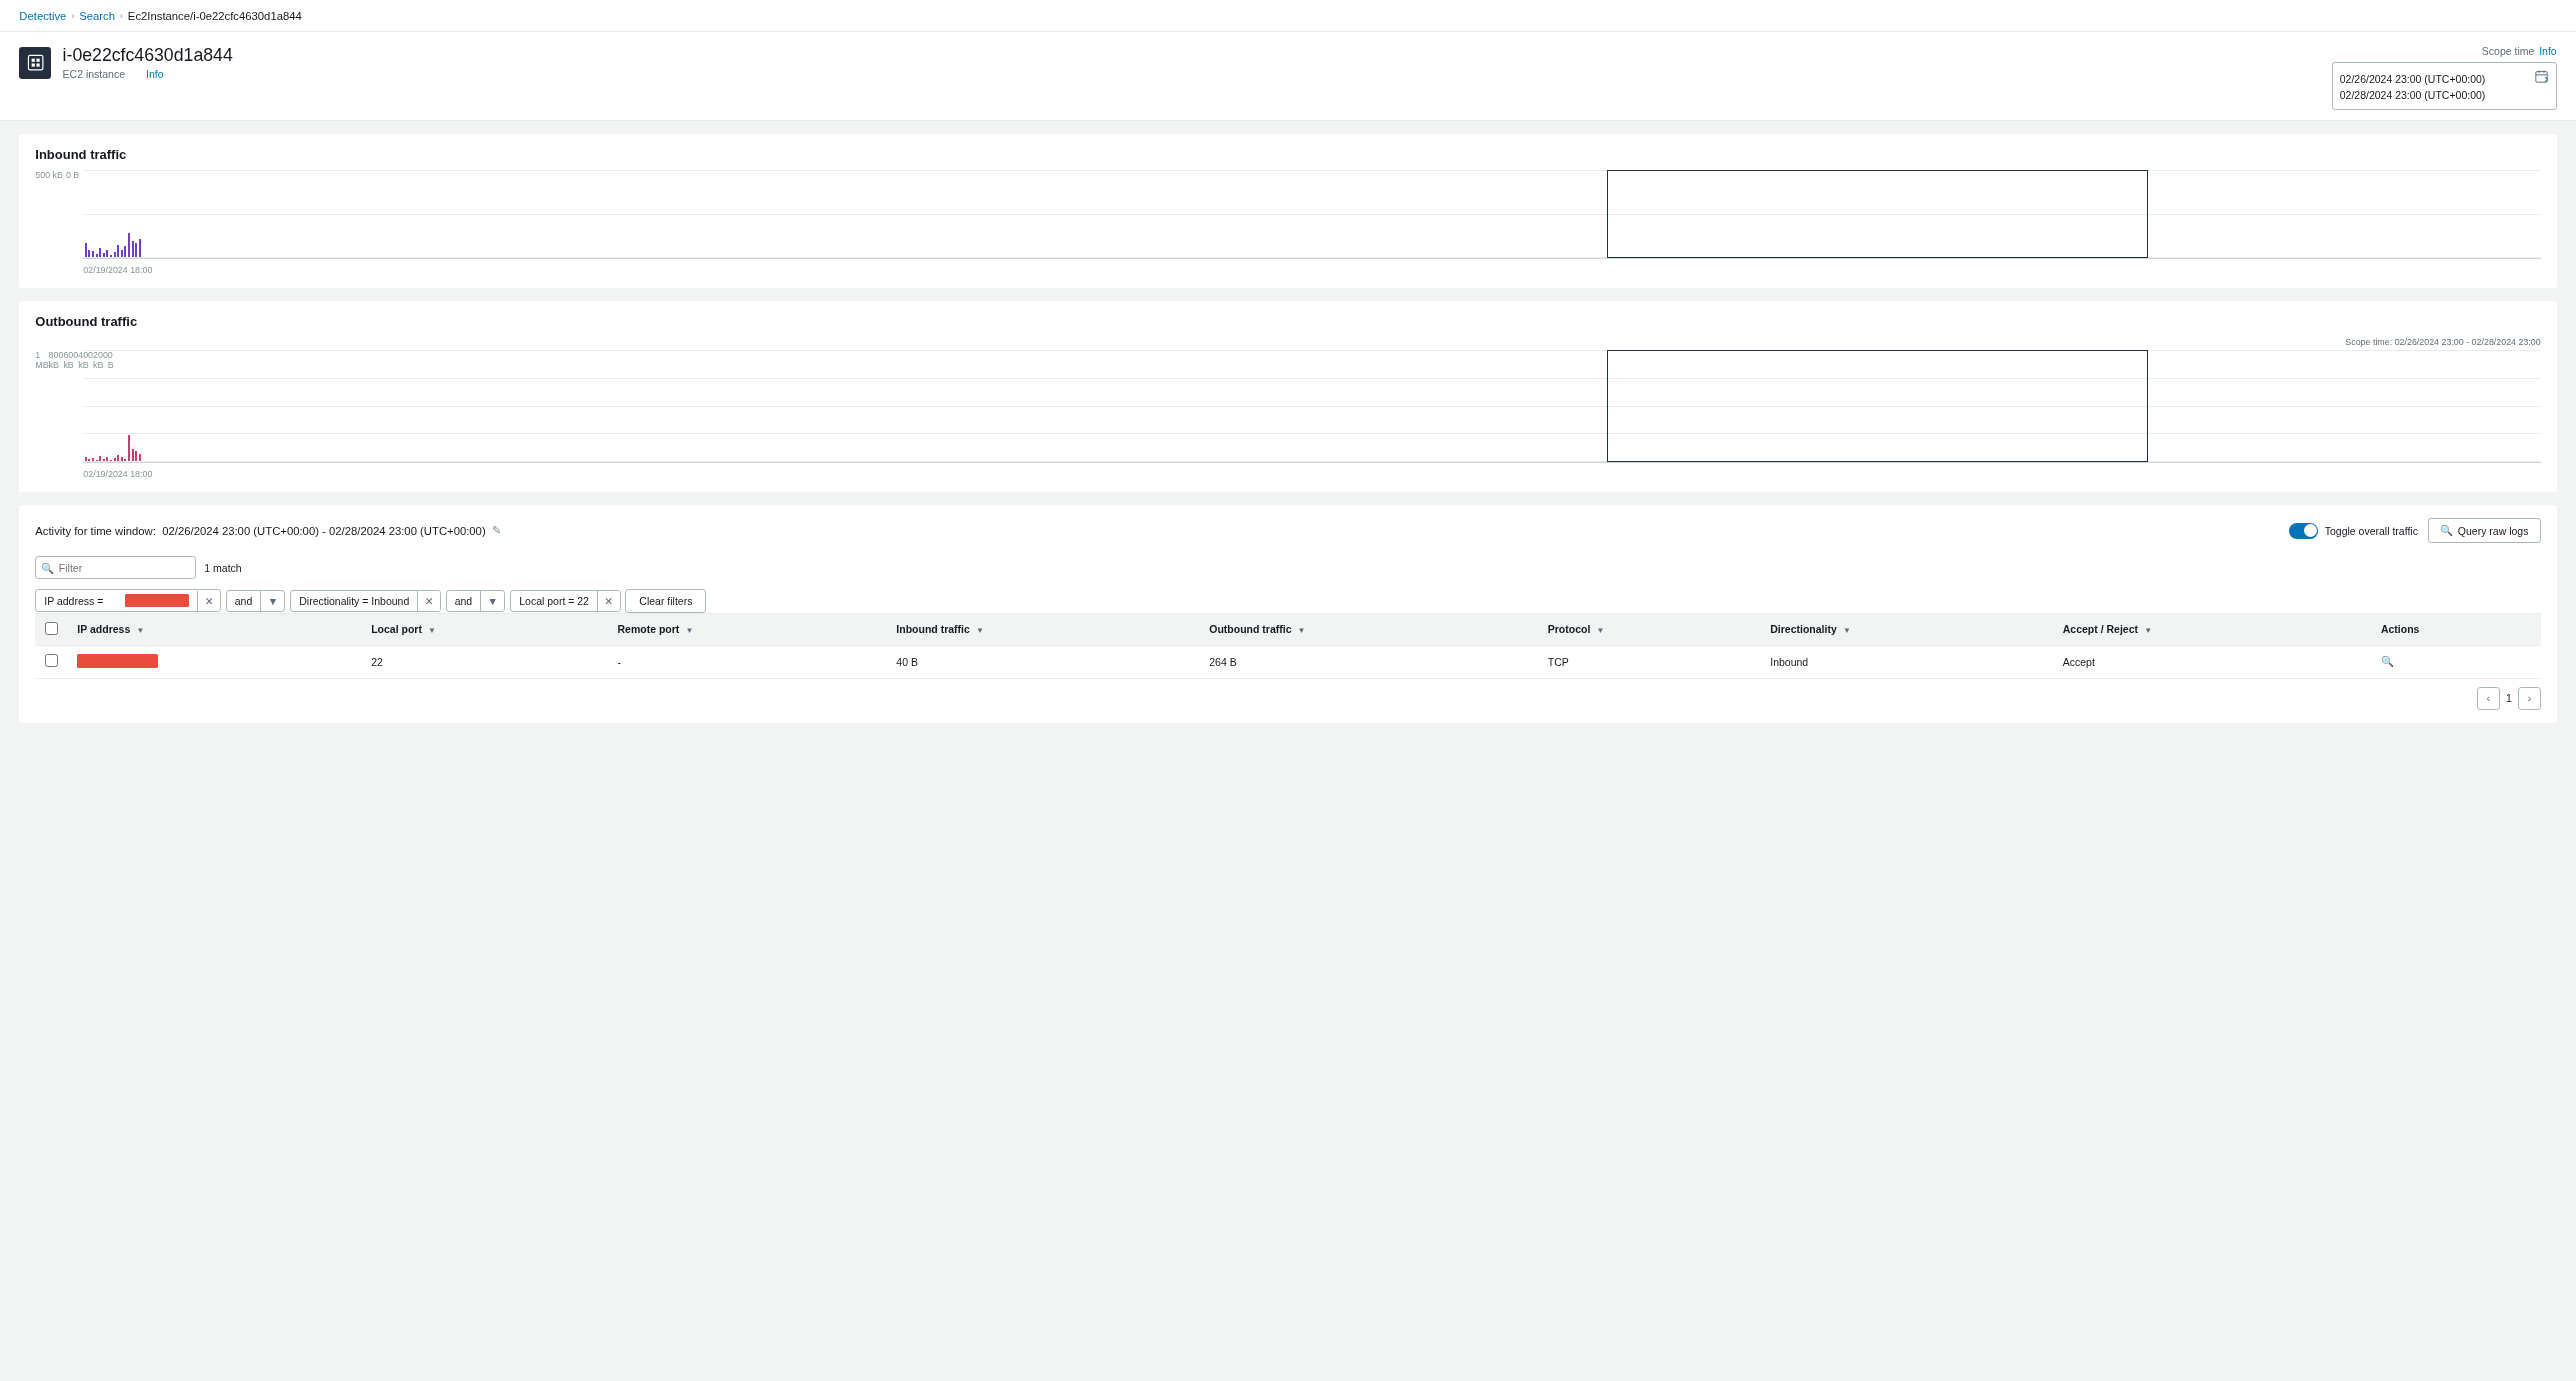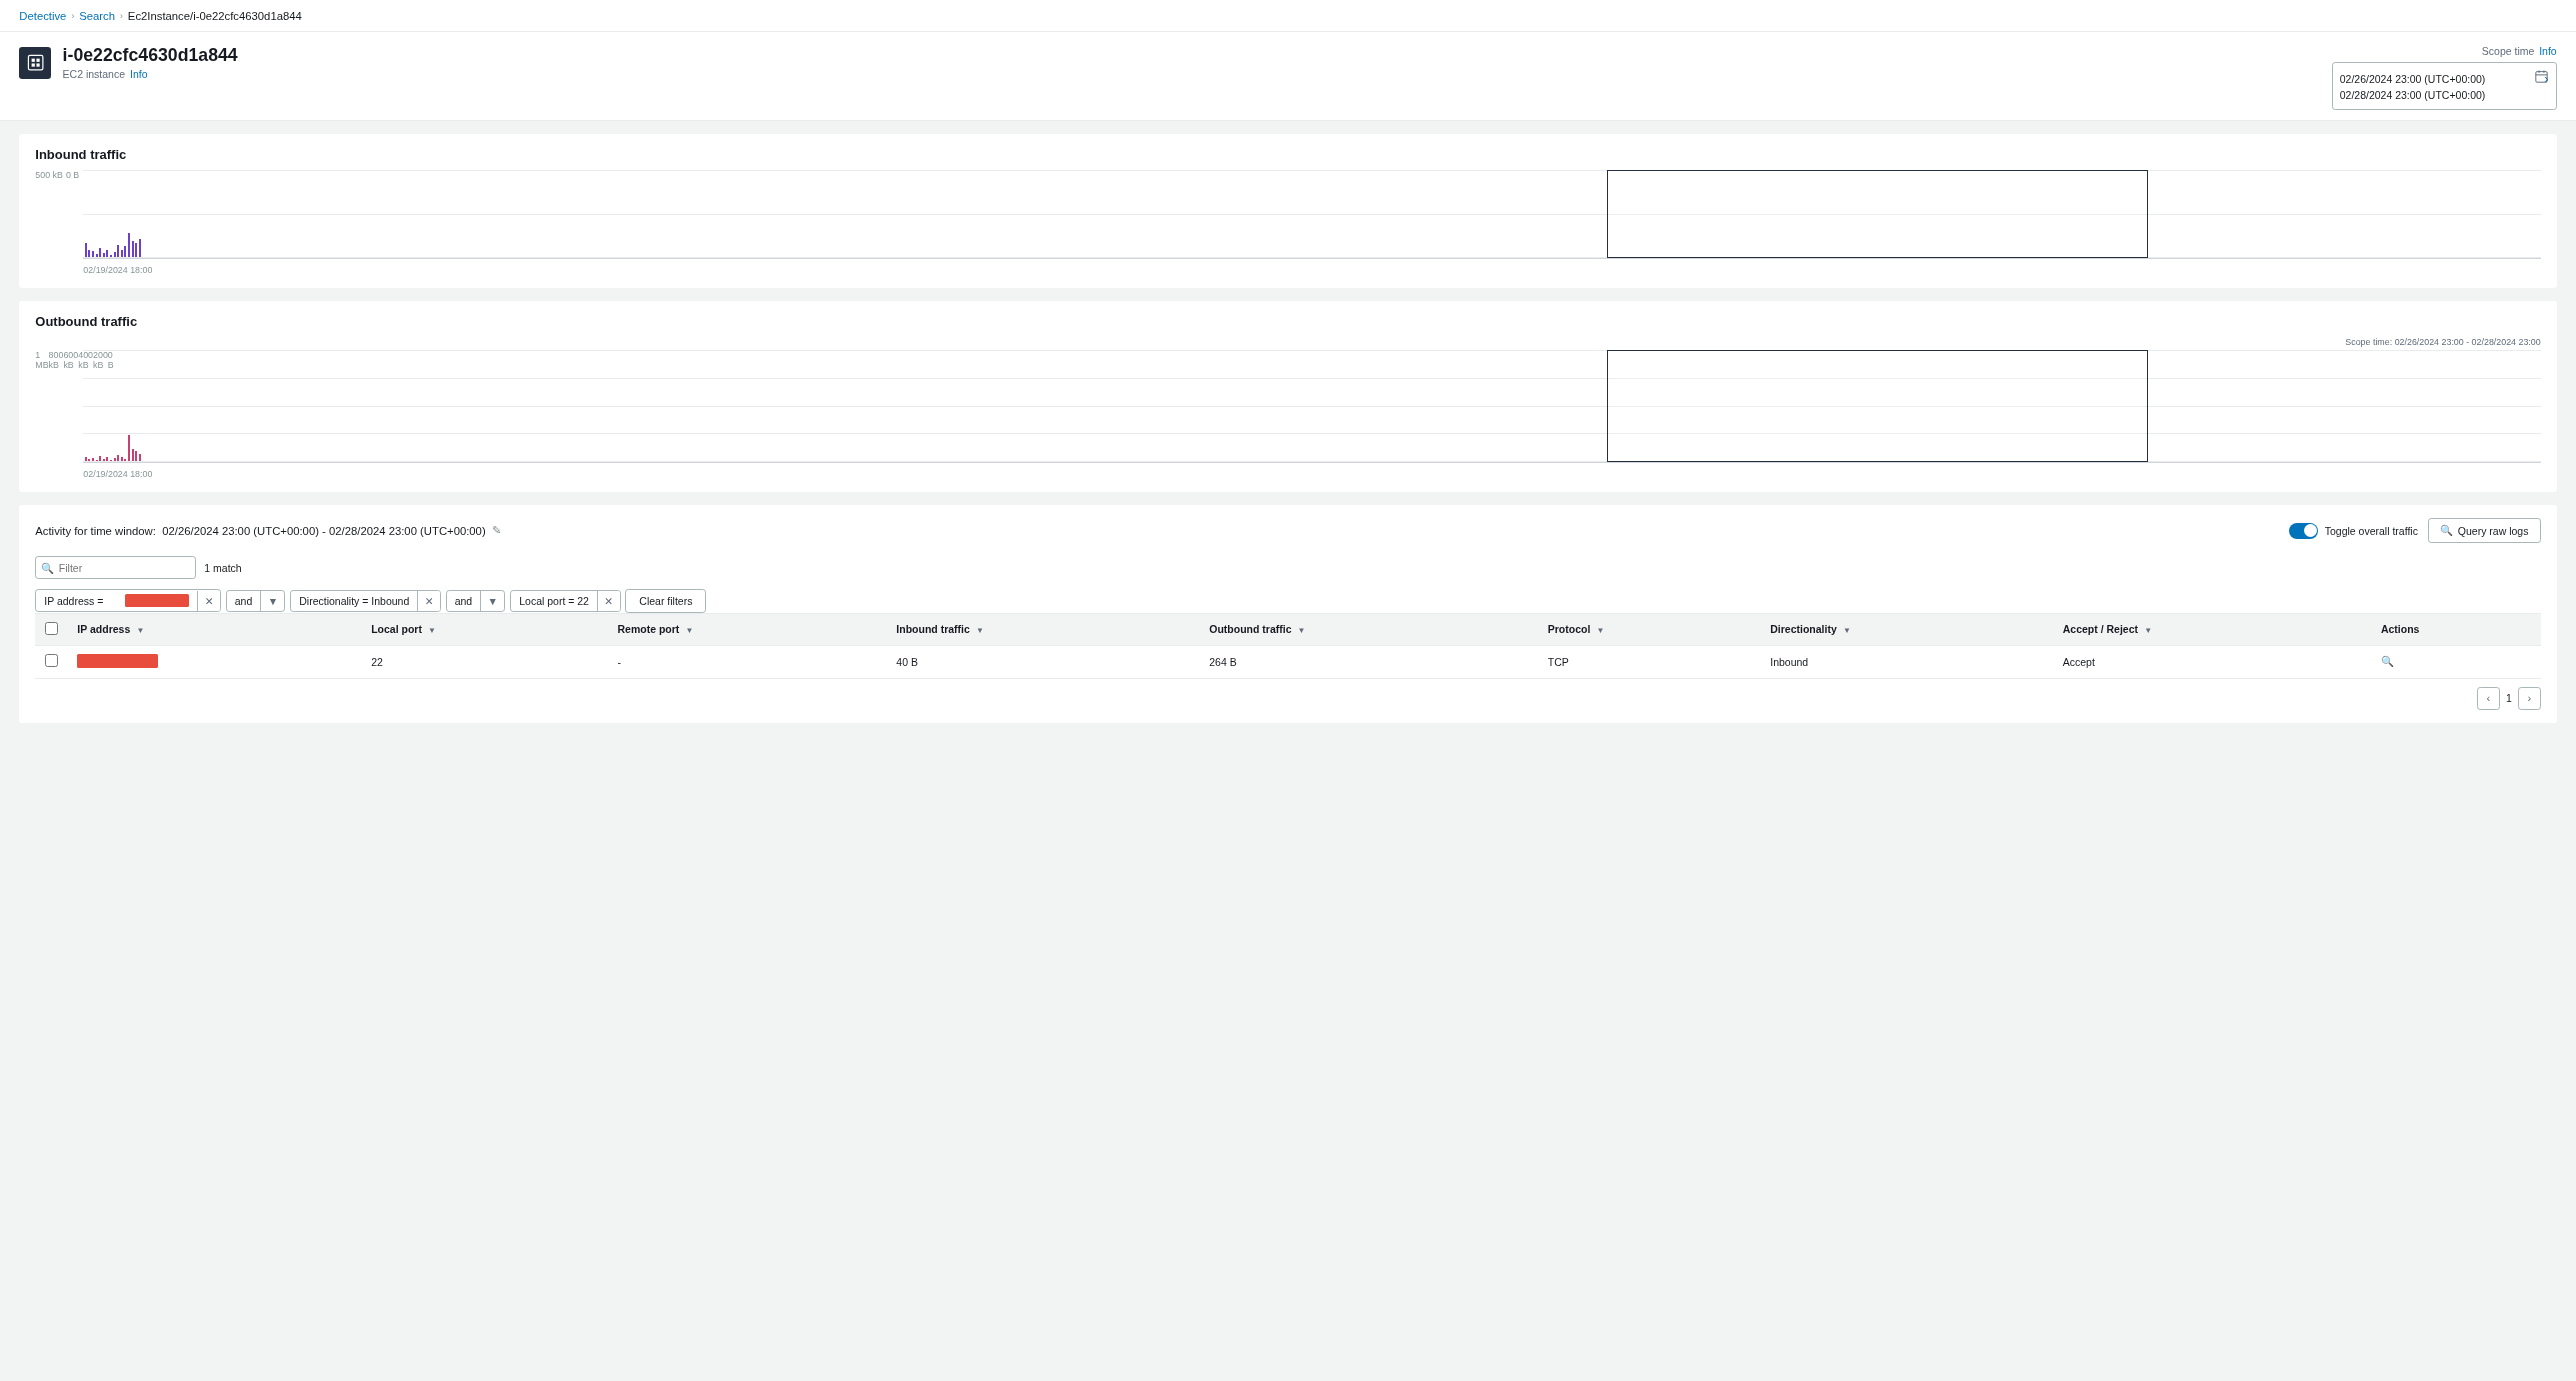--- a/index.html
+++ b/index.html
@@ -54,27 +54,27 @@
       display: flex;
       align-items: center;
       justify-content: center;
     }
     .instance-icon svg {
       width: 19.3px;
       height: 19.3px;
     }
     .instance-title {
       font-size: 17.7px;
-      font-weight: 700;
+      font-weight: 400;
       color: #16191f;
     }
     .instance-subtitle {
       display: flex;
       align-items: center;
-      gap: 5px;
+      gap: 21px;
       font-size: 10.5px;
       color: #5f6b7a;
       margin-top: 1.6px;
     }
     .info-link {
       color: #0073bb;
       font-size: 10.5px;
       cursor: pointer;
     }
 

